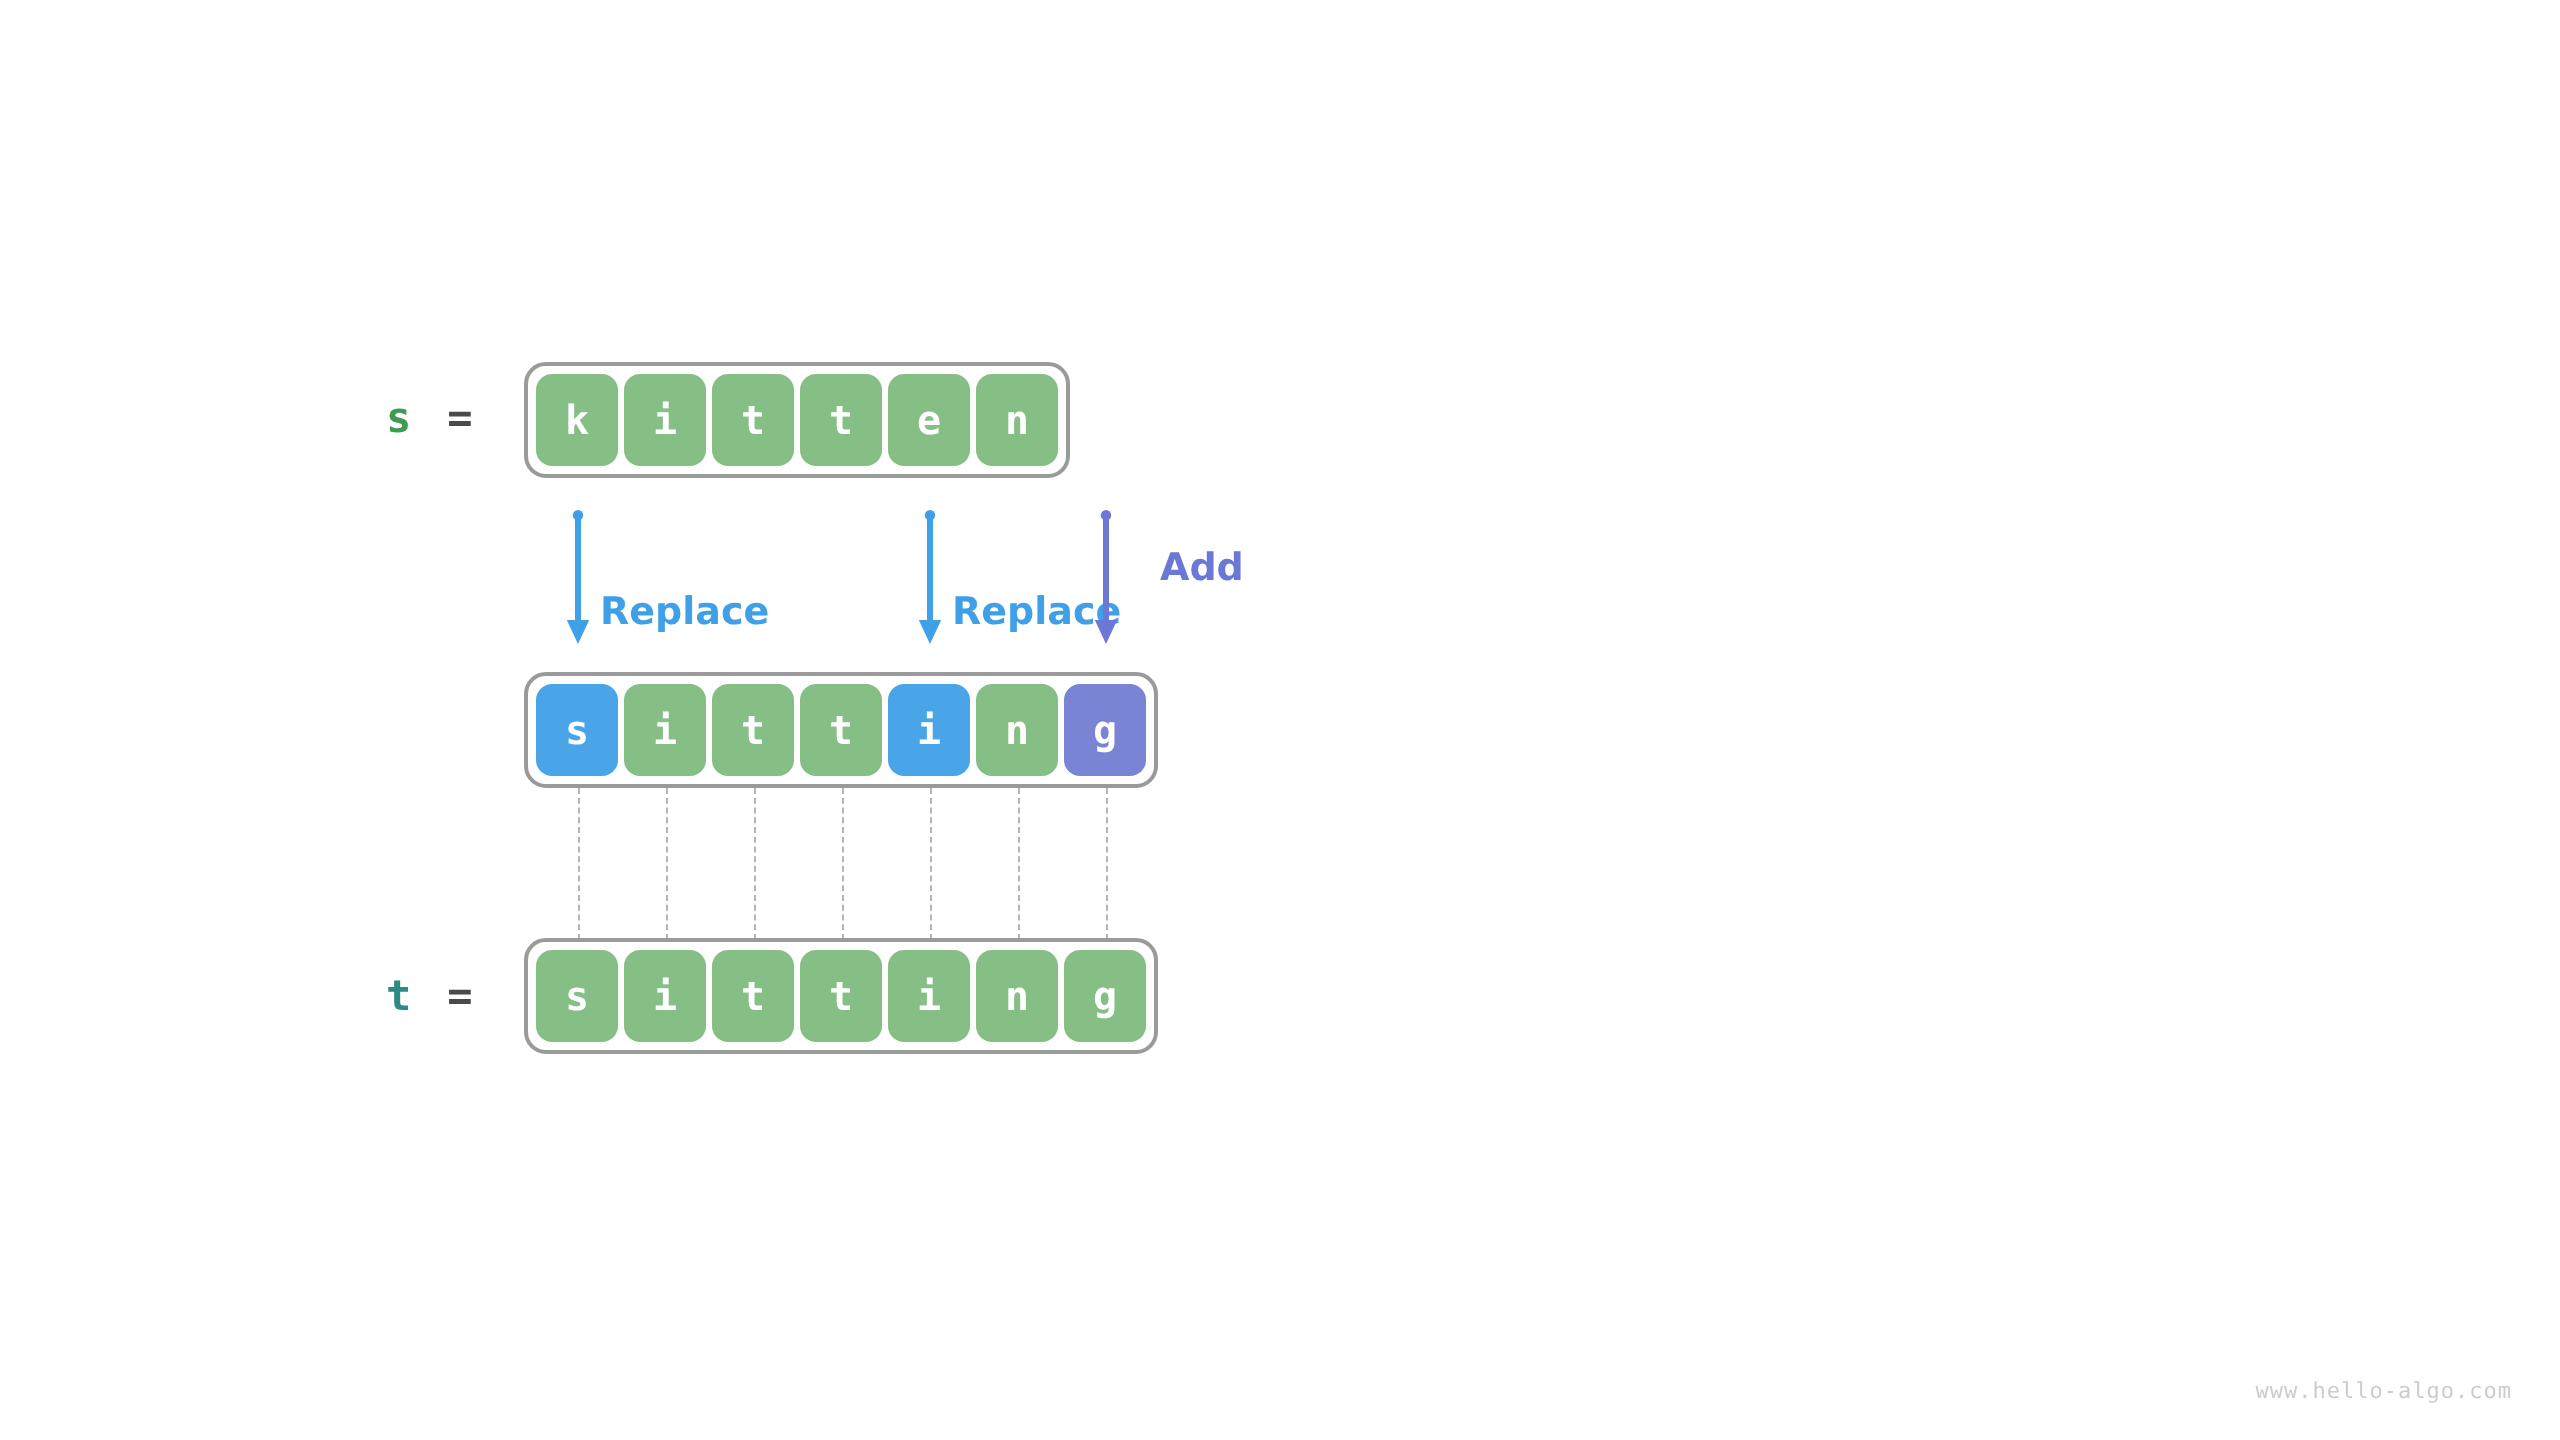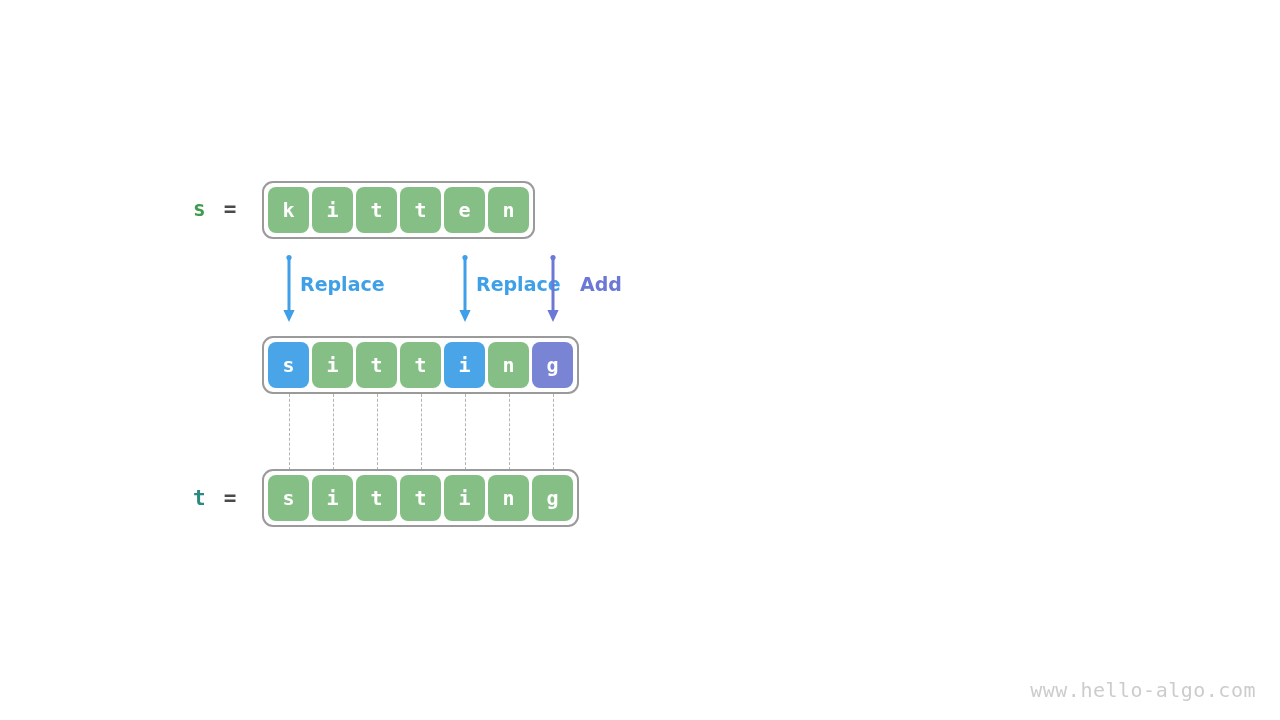--- a/index.html
+++ b/index.html
@@ -74,37 +74,37 @@
     width: 14px;
     pointer-events: none;
   }
   .op-label {
     position: absolute;
     font-family: "DejaVu Sans", sans-serif;
     font-size: 19px;
     font-weight: 700;
     white-space: nowrap;
   }
-  .op-label.replace { color: #3fa0e8; }
+  .op-label.replace { color: #3fa0e8; margin-top: 22px; }
   .op-label.add     { color: #6c78d6; }
 
   
   .connector {
     position: absolute;
     width: 0;
     border-left: 1.5px dashed #b4b4b4;
   }
 
   
   #watermark {
     position: absolute;
     right: 24px;
     bottom: 18px;
     font-family: "DejaVu Sans Mono", monospace;
-    font-size: 20px;
+    font-size: 11px;
     color: #cccccc;
     letter-spacing: 0.5px;
   }
 </style>
 </head>
 <body>
 
 <div class="diagram" id="diagram-left">
 
   <div class="row-label" style="left:193px; top:197px;">

